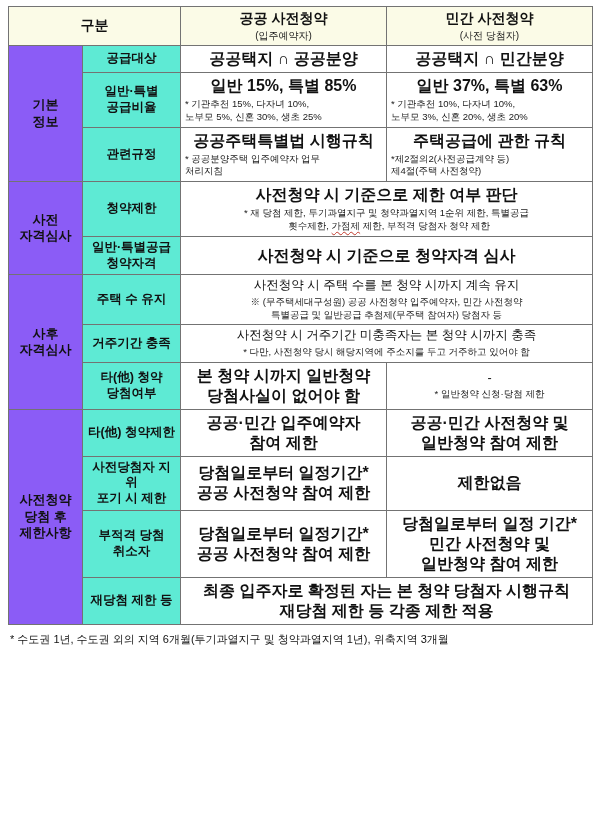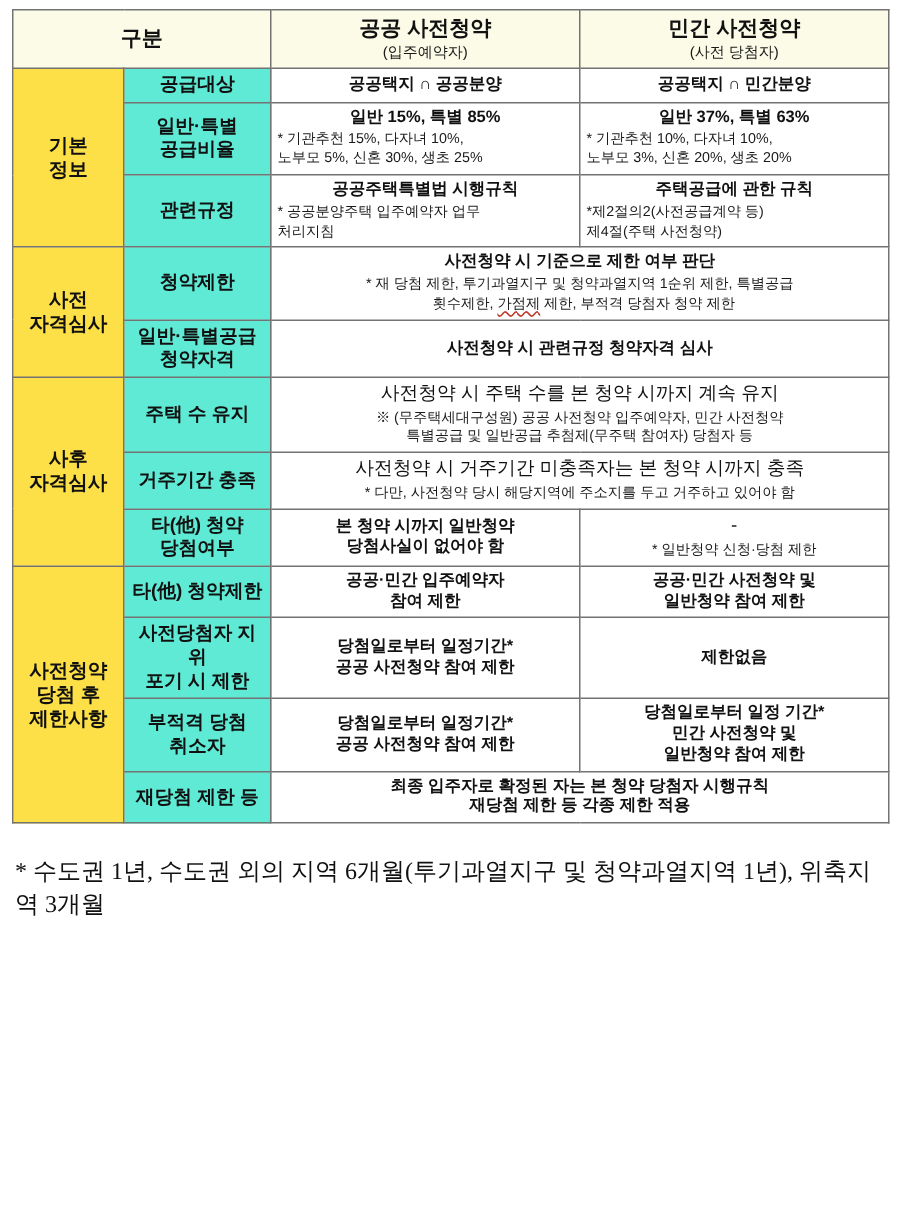--- a/index.html
+++ b/index.html
@@ -40,21 +40,21 @@
     padding: 7px 4px;
   }
   .head-sub {
     display: block;
     font-weight: normal;
     font-size: 10px;
     margin-top: 2px;
     color: #1a1a1a;
   }
   .grp {
-    background: #fde047;
+    background: #8b5cf6;
     font-weight: bold;
     font-size: 13px;
     width: 74px;
   }
   .rowlabel {
     background: #5eead4;
     font-weight: bold;
     font-size: 12.5px;
     width: 92px;
   }
@@ -67,43 +67,42 @@
     line-height: 1.35;
     margin-top: 2px;
     text-align: left;
     color: #1a1a1a;
   }
   .note.center {
     text-align: center;
   }
   .main {
     font-weight: bold;
-    font-size: 11px;
+    font-size: 16px;
     display: block;
   }
   .main-reg {
     font-weight: normal;
     font-size: 12.5px;
     display: block;
   }
   .wave {
     text-decoration: underline;
     text-decoration-style: wavy;
     text-decoration-color: #c0392b;
     text-underline-offset: 2px;
   }
   .dash {
     font-size: 12.5px;
   }
   .footnote {
-    margin-top: 22px;
-    font-size: 16px;
+    margin-top: 7px;
+    font-size: 11px;
     line-height: 1.4;
     padding-left: 2px;
-    font-family: Liberation Serif, serif;
   }
 </style>
 </head>
 <body>
 
 <div class="page">
 
   <table class="matrix">
     <colgroup>
       <col style="width:74px">
@@ -200,21 +199,21 @@
           </span>
         </td>
       </tr>
 
       <tr>
         <td class="rowlabel">
           <span>일반·특별공급</span><br>
           <span>청약자격</span>
         </td>
         <td class="cell" colspan="2">
-          <span class="main">사전청약 시 관련규정 청약자격 심사</span>
+          <span class="main">사전청약 시 기준으로 청약자격 심사</span>
         </td>
       </tr>
 
       <tr>
         <td class="grp" rowspan="3">
           <span>사후</span><br>
           <span>자격심사</span>
         </td>
         <td class="rowlabel">
           <span>주택 수 유지</span>

